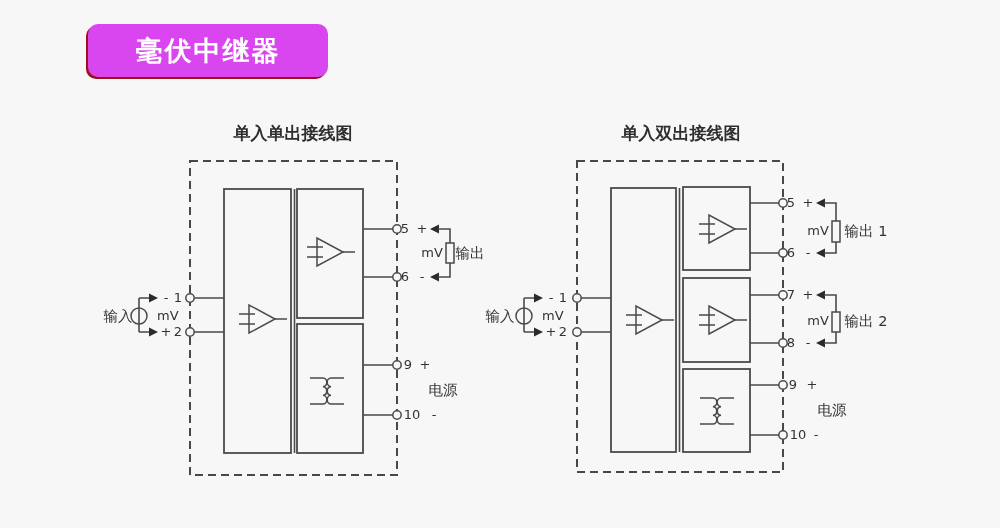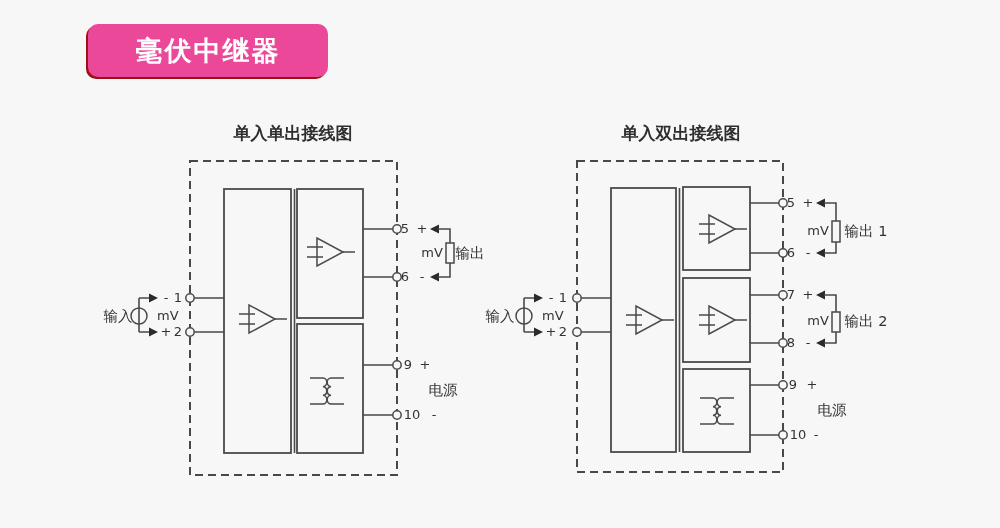--- a/index.html
+++ b/index.html
@@ -26,21 +26,21 @@
   text{fill:#333;}
   .t13{font-size:13px;}
   .t14{font-size:14.5px;}
   .ttl{font-size:17px;font-weight:bold;fill:#2e2e2e;}
 </style>
 </head>
 <body>
 
 <div class="page">
 
-  <div class="banner" style="background: #ec4899;">
+  <div class="banner" style="background: #d946ef;">
     <span>毫伏中继器</span>
   </div>
 
   <svg width="1000" height="528" viewBox="0 0 1000 528">
     <defs>
       <g id="amp" class="sym">
         <path d="M -12,-14 L -12,14 L 14,0 Z"></path>
         <path d="M -22,-5 H -6 M -22,5 H -6 M 14,0 H 26"></path>
       </g>
       <g id="xfmr" class="sym">

